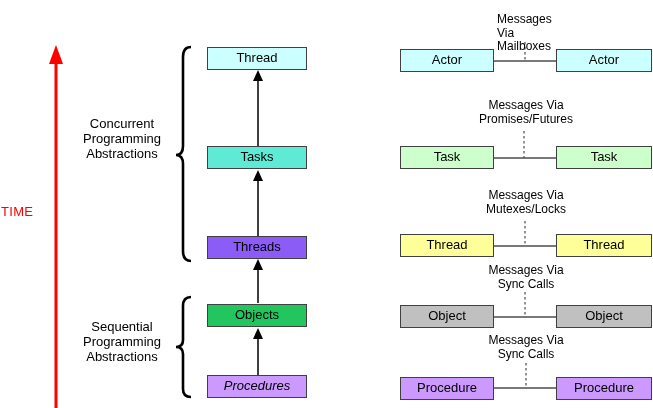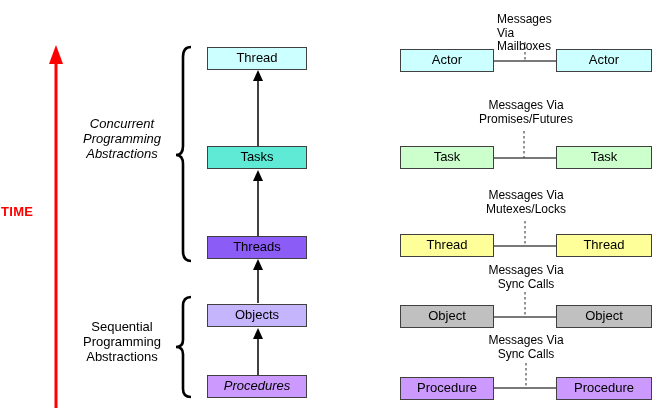--- a/index.html
+++ b/index.html
@@ -19,21 +19,21 @@
     font-size:13px;
     color:#000;
     line-height:20px;
     height:23px;
   }
   .stack-box{left:207px;width:100px;}
   .pair-left{left:400px;width:94px;}
   .pair-right{left:556px;width:96px;}
   .time-label{
     position:absolute;left:1px;top:204px;
-    font-size:13px;font-weight:bold;color:#FF0000;
+    font-size:13px;font-weight:normal;color:#FF0000;
     letter-spacing:0.3px;
   }
   .group-label{
     position:absolute;left:62px;width:120px;
     text-align:center;font-size:13px;line-height:15px;color:#000;
   }
   .msg-label{
     position:absolute;font-size:12px;line-height:13.5px;color:#000;
   }
   .msg-label span{display:block;}
@@ -70,35 +70,35 @@
 
     <line x1="525" y1="42" x2="525" y2="61" stroke="#4d4d4d" stroke-width="1.2" stroke-dasharray="2.5,2.5"></line>
     <line x1="524" y1="131" x2="524" y2="158" stroke="#4d4d4d" stroke-width="1.2" stroke-dasharray="2.5,2.5"></line>
     <line x1="525" y1="221" x2="525" y2="246" stroke="#4d4d4d" stroke-width="1.2" stroke-dasharray="2.5,2.5"></line>
     <line x1="525" y1="292" x2="525" y2="317" stroke="#4d4d4d" stroke-width="1.2" stroke-dasharray="2.5,2.5"></line>
     <line x1="526" y1="363" x2="526" y2="388" stroke="#4d4d4d" stroke-width="1.2" stroke-dasharray="2.5,2.5"></line>
   </svg>
 
   <div class="time-label" style="color: rgb(255, 0, 0);">TIME</div>
 
-  <div class="group-label" style="top:116px;font-style:italic;">
+  <div class="group-label" style="top:116px;">
     <span style="display:block">Concurrent</span>
     <span style="display:block">Programming</span>
     <span style="display:block">Abstractions</span>
   </div>
   <div class="group-label" style="top:319px;">
     <span style="display:block">Sequential</span>
     <span style="display:block">Programming</span>
     <span style="display:block">Abstractions</span>
   </div>
 
   <div class="box stack-box" style="top: 47px; background-color: rgb(204, 255, 255);">Thread</div>
   <div class="box stack-box" style="top: 146px; background-color: #5eead4;">Tasks</div>
   <div class="box stack-box" style="top: 236px; background-color: #8b5cf6;">Threads</div>
-  <div class="box stack-box" style="top: 304px; background-color: #c4b5fd;">Objects</div>
+  <div class="box stack-box" style="top: 304px; background-color: #22c55e;">Objects</div>
   <div class="box stack-box" style="top: 375px; background-color: rgb(204, 153, 255); font-style: italic;">Procedures</div>
 
   <div class="box pair-left" style="top: 49px; background-color: rgb(204, 255, 255);">Actor</div>
   <div class="box pair-right" style="top: 49px; background-color: rgb(204, 255, 255);">Actor</div>
   <div class="msg-label msg-left">
     <span>Messages</span>
     <span>Via</span>
     <span>Mailboxes</span>
   </div>
 

